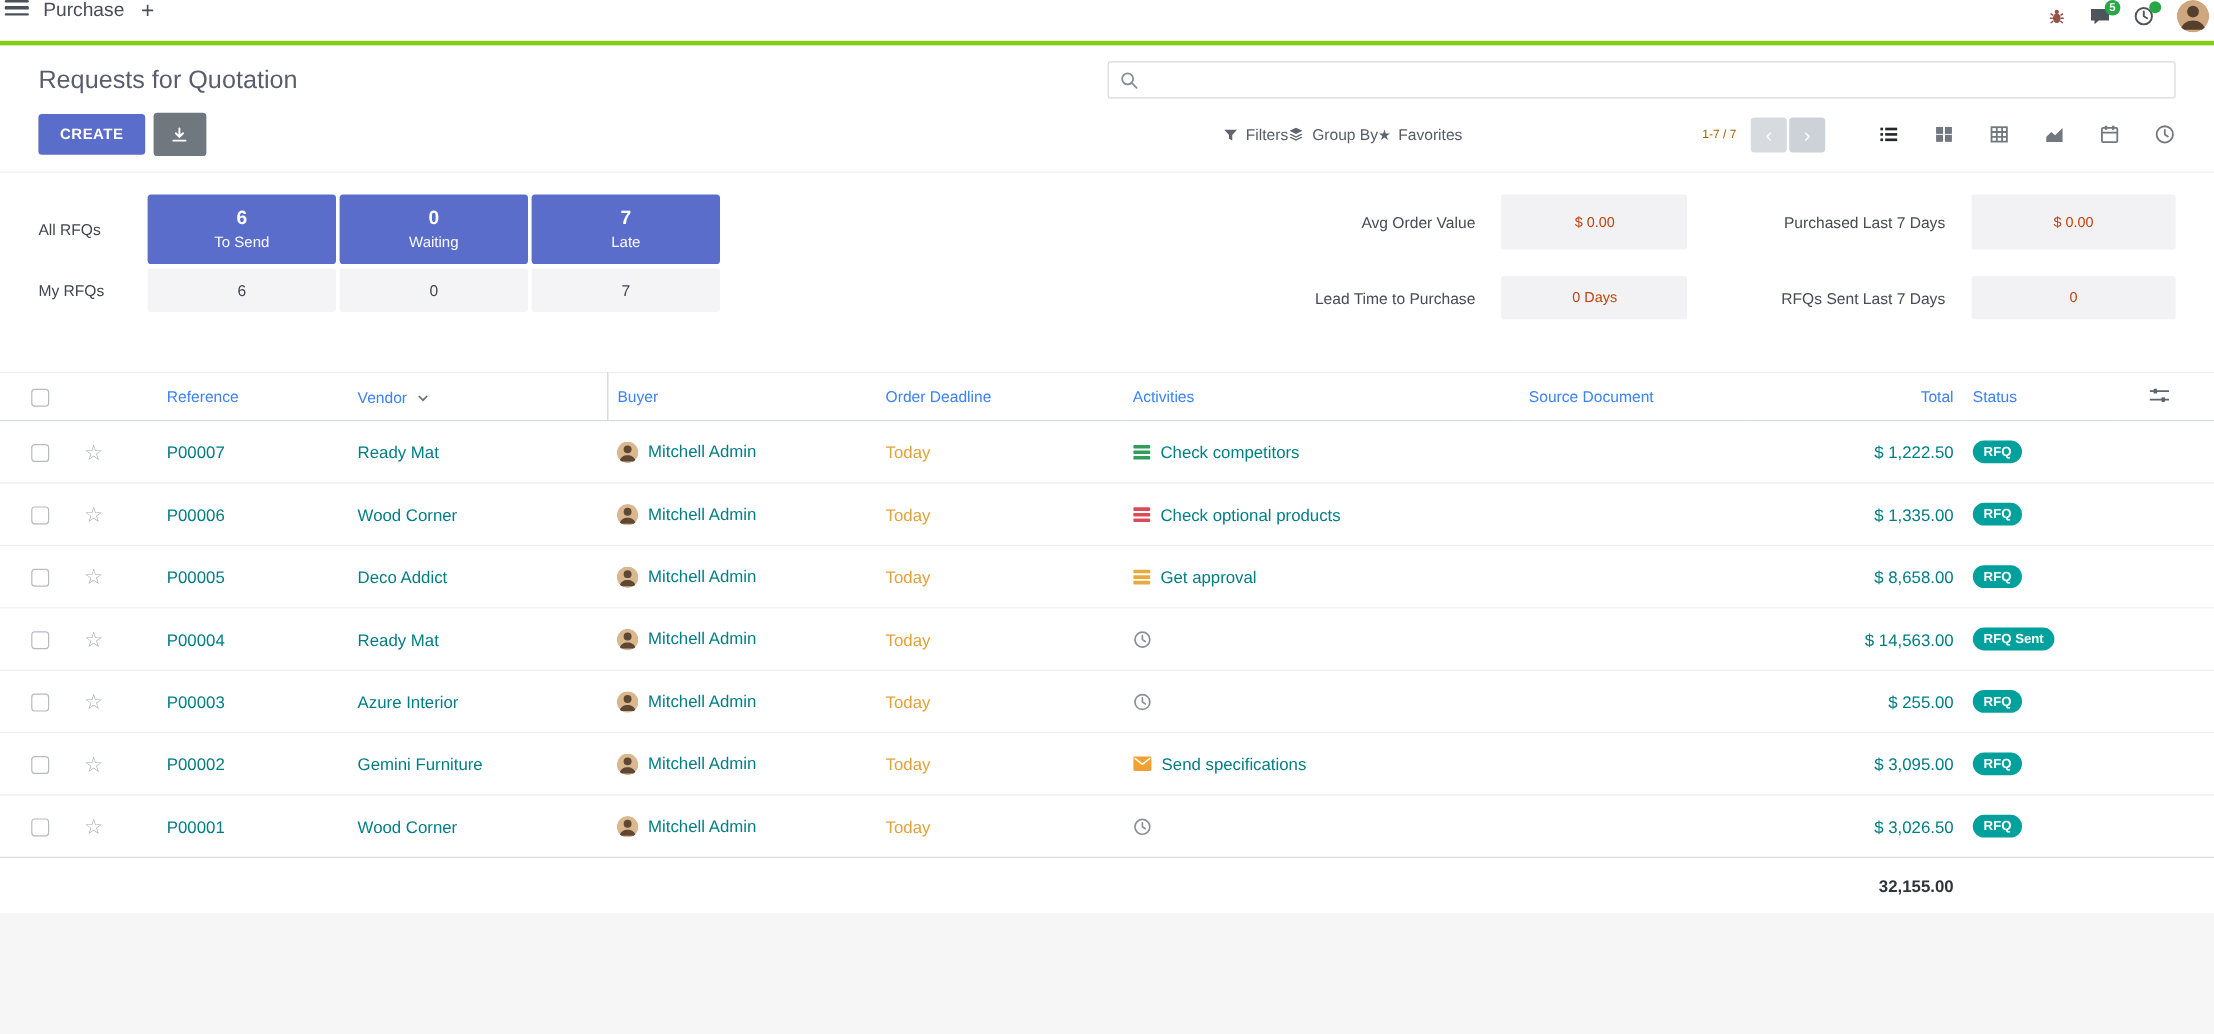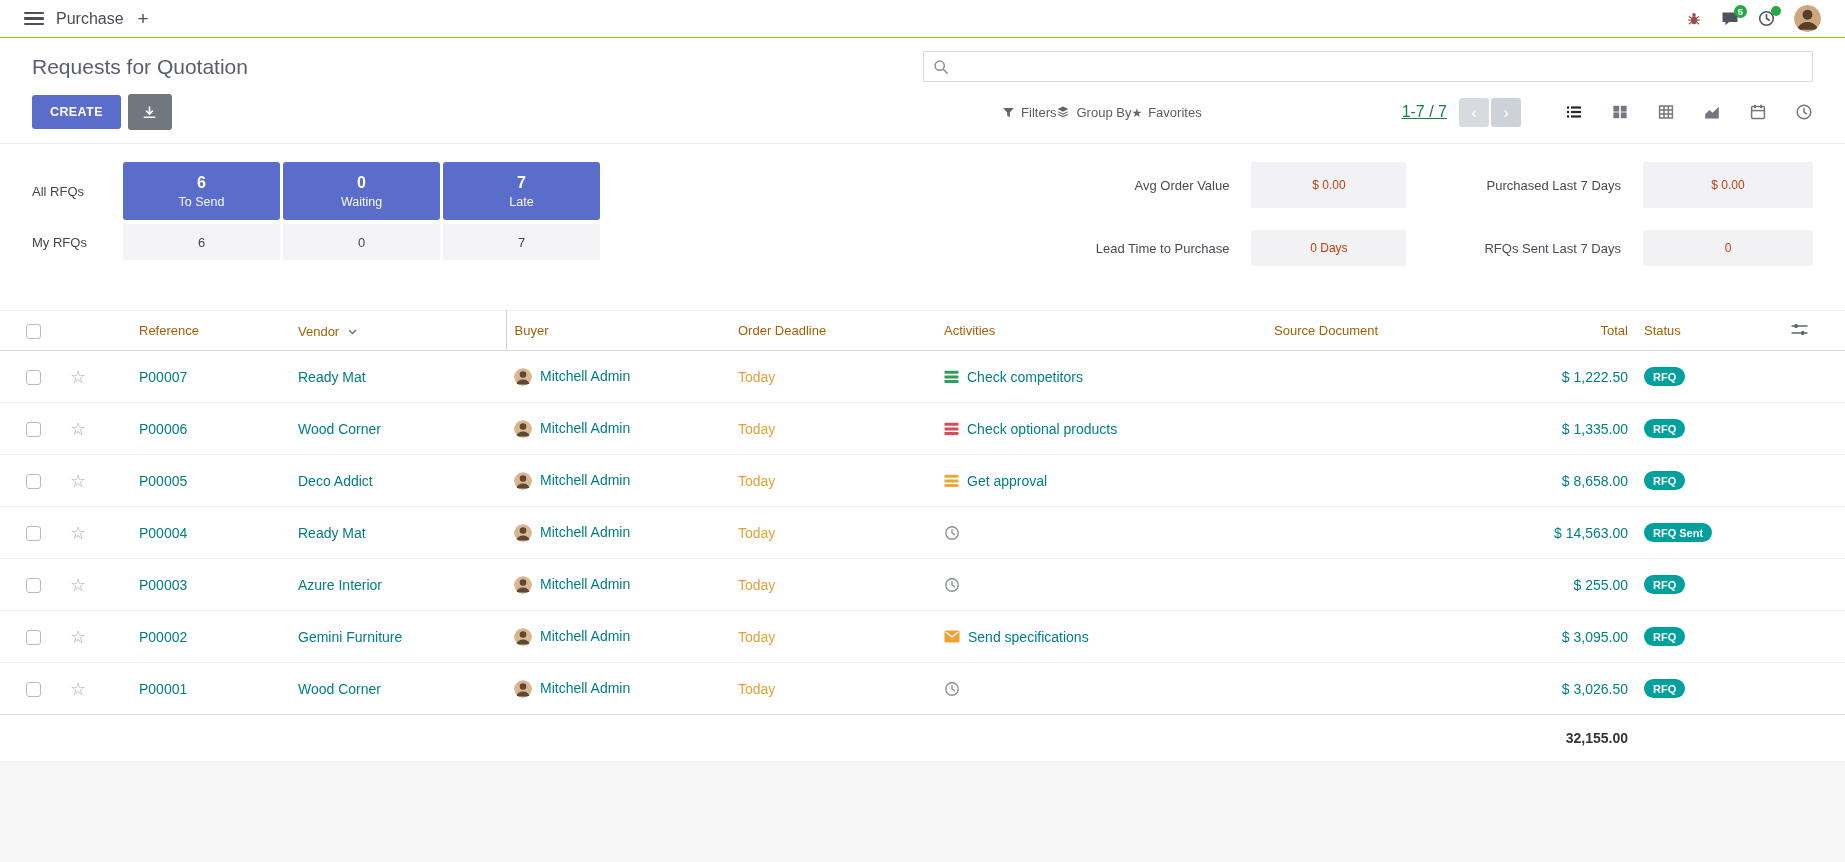--- a/index.html
+++ b/index.html
@@ -6,22 +6,22 @@
   html,body { width:1845px; height:862px; overflow:hidden; }
   body {
     font-family: "Liberation Sans", sans-serif;
     background:#f6f6f7;
     color:#374151;
     font-size:14px;
   }
   .page { background:#fff; }
 
   
-  .navbar { height:38px; background:#fff; border-bottom:1px solid #84cc16;
-            display:flex; align-items:center; padding:0 24px; }
+  .navbar { height:38px; background:#fff; border-bottom:4px solid #84cc16;
+            display:flex; align-items:flex-start; padding:0 4px; }
   .hamburger { width:20px; display:flex; flex-direction:column; gap:3px; cursor:pointer; }
   .hamburger span { display:block; height:2.4px; background:#4b515b; border-radius:1px; }
   .app-name { font-size:16px; color:#474c57; margin-left:12px; cursor:pointer; }
   .nav-plus { margin-left:14px; font-size:19px; color:#4b515b; cursor:pointer; line-height:1; }
   .nav-plus::before { content:"+"; }
   .nav-right { margin-left:auto; display:flex; align-items:center; gap:19px; }
   .systray-item { position:relative; display:flex; align-items:center; cursor:pointer; }
   .badge-count { position:absolute; top:-6px; right:-8px; background:#28a745; color:#fff;
                  font-size:9.5px; font-weight:bold; border-radius:8px; padding:1px 4px; min-width:13px;
                  text-align:center; line-height:1.2; }
@@ -41,21 +41,21 @@
   .cp-actions { display:flex; align-items:center; margin-top:12px; }
   .btn-create { background:var(--accent); color:#fff; border:none; border-radius:3px;
                 font-size:12.5px; font-weight:bold; letter-spacing:.4px; padding:10px 18px;
                 cursor:pointer; font-family:"Liberation Sans",sans-serif; }
   .btn-export { background:#6f777f; border:none; border-radius:3px; width:44px; height:36px;
                 margin-left:7px; cursor:pointer; display:flex; align-items:center; justify-content:center; }
   .search-options { margin-left:auto; display:flex; align-items:center; }
   .cp-opt { display:flex; align-items:center; gap:6px; font-size:13px; color:#565c66; cursor:pointer; }
   .star-glyph::before { content:"★"; font-size:12px; color:#5f6670; }
   .pager { display:flex; align-items:center; margin-left:200px; }
-  .pager-text { font-size:16px; color:#15803d;text-decoration:underline; }
+  .pager-text { font-size:10px; color:#a16207; }
   .pager-btns { display:flex; gap:2px; margin-left:12px; }
   .pager-btn { width:30px; height:29px; border:none; border-radius:3px; background:#d7dbdf;
                color:#fcfcfc; font-size:17px; line-height:1; cursor:pointer; }
   .pager-btn.next { background:#cdd2d8; }
   .pager-prev::before { content:"‹"; }
   .pager-next::before { content:"›"; }
   .view-switcher { display:flex; align-items:center; gap:28px; margin-left:44px; }
   .vs-icon { cursor:pointer; display:flex; }
 
   
@@ -73,21 +73,21 @@
                 column-gap:17px; row-gap:5px; align-items:center; grid-auto-rows:minmax(36px,auto);gap:22px; }
   .kpi-label { font-size:13px; color:#474b55; justify-self:end; text-align:right; }
   .kpi-label.pad { padding-left:56px; }
   .kpi-box { background:#f2f2f4; border-radius:2px; display:flex; align-items:center; justify-content:center;
              font-size:12px; color:#c2410c; cursor:pointer; height:46px; }
   .kpi-box.short { height:36px; }
 
   
   .list-wrap { background:#fff; padding-top:24px; }
   table.rfq { width:1845px; border-collapse:collapse; table-layout:fixed; }
-  thead th { font-size:13px; font-weight:normal; color:#a16207; text-align:left; height:40px;
+  thead th { font-size:13px; font-weight:normal; color:#3b82f6; text-align:left; height:40px;
              border-top:1px solid #eceef0; border-bottom:1px solid #d8dcdf; padding:0 8px; cursor:pointer; }
   thead th.col-vendor { border-right:1px solid #cfd3d7; }
   tbody td { height:52px; border-top:1px solid #edeff1; padding:0 8px; font-size:14px; color:#3c4049;
              vertical-align:middle; white-space:nowrap; overflow:hidden; }
   tbody tr { cursor:pointer; }
   .col-select { padding-left:26px !important; }
   .col-star   { padding-left:20px !important; }
   .col-ref    { padding-left:14px !important; }
   .num-right { text-align:right; }
   .o-cb { width:15px; height:15px; border:1px solid #b6bbc2; border-radius:3px; background:#fff;

